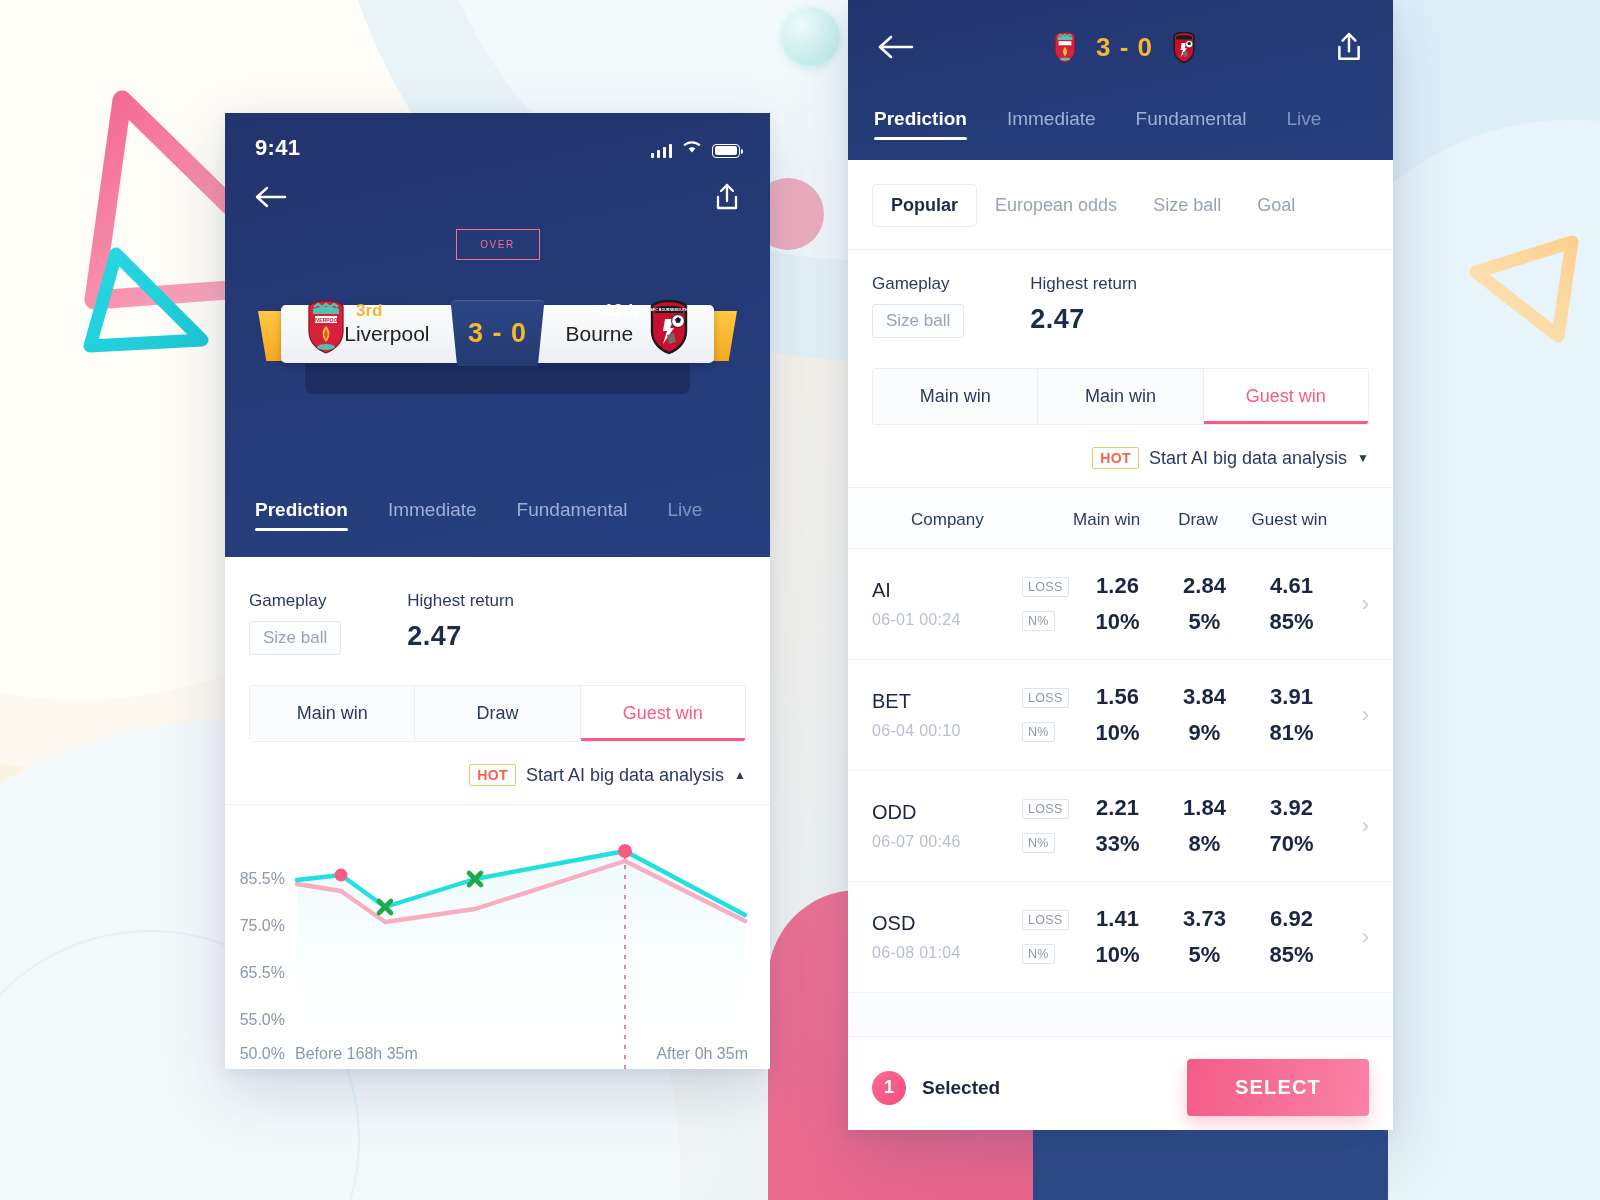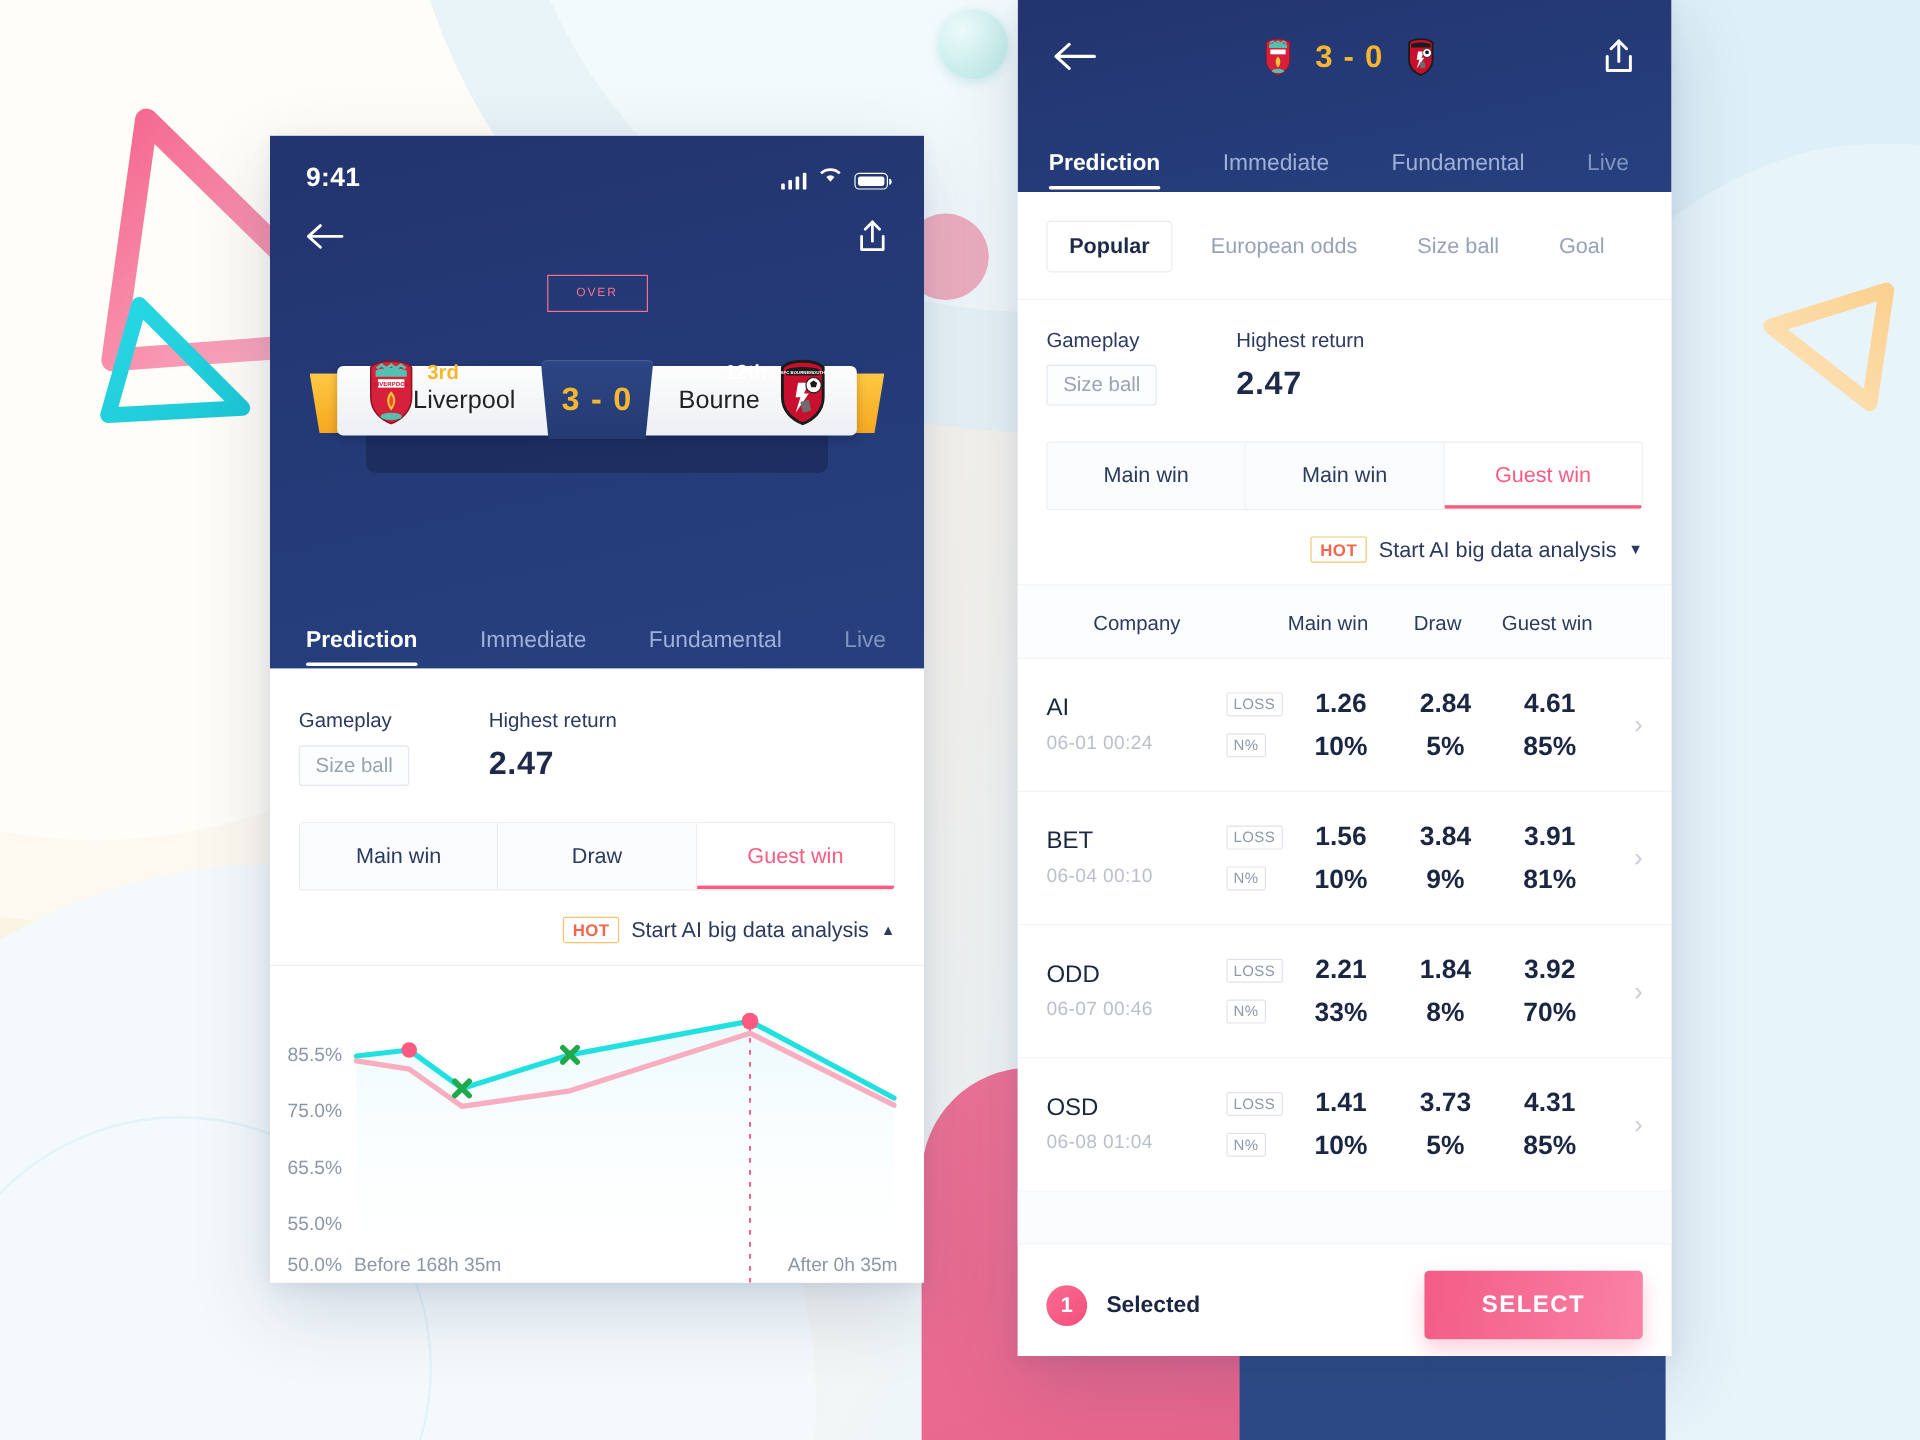--- a/index.html
+++ b/index.html
@@ -147,21 +147,21 @@
   .crest { position:absolute; top:-8px; width:52px; height:58px; }
   .crest-l { left:42px; } .crest-r { right:42px; }
   .rank {
     position:absolute; top:-4px; font-size:17px; font-weight:600;
   }
   .rank-l { left:98px; color:#f5b731; }
   .rank-r { right:98px; color:#fff; }
 
   
   .hero-tabs {
-    display:flex; align-items:flex-end; gap:16px; padding:0 30px;
+    display:flex; align-items:flex-start; gap:4px; padding:0 30px;
     position:absolute; left:0; right:0; bottom:0; height:58px;
   }
   .hero-tab {
     font-size:19px; color:#9fb0d6; margin-right:36px; padding-bottom:12px;
     position:relative; cursor:pointer; white-space:nowrap;
   }
   .hero-tab:last-child { margin-right:0; }
   .hero-tab.active { color:#fff; font-weight:700; }
   .hero-tab.active::after {
     content:""; position:absolute; left:0; right:0; bottom:2px; height:3px;
@@ -225,21 +225,21 @@
   .rscore-num { color:#f5b731; font-size:26px; font-weight:600; letter-spacing:1px; }
   .hero-tabs-right { position:absolute; left:0; right:0; bottom:0; height:52px;
     display:flex; padding:0 26px; }
 
   .pilltabs {
     display:flex; align-items:center; gap:0; padding:24px 24px 22px 24px;
     border-bottom:1px solid #f0f2f5;
   }
   .pill {
     font-size:18px; color:#97a2b8; padding:10px 18px; cursor:pointer;
-    margin-right:14px; white-space:nowrap;
+    white-space:nowrap;
   }
   .pill.active {
     color:#1d2a4a; font-weight:700; border:1px solid #e8ebf0; border-radius:4px;
     background:#fff;
   }
 
   .gp-right { padding:24px 24px 0 24px; }
   .divider-soft { height:1px; background:#f0f2f5; }
 
   
@@ -731,21 +731,21 @@
       </div>
       <div class="cell-num">
         <span class="num-odds">1.41</span>
         <span class="num-pct">10%</span>
       </div>
       <div class="cell-num">
         <span class="num-odds">3.73</span>
         <span class="num-pct">5%</span>
       </div>
       <div class="cell-num">
-        <span class="num-odds">4.31</span>
+        <span class="num-odds">6.92</span>
         <span class="num-pct">85%</span>
       </div>
       <div class="cell-arrow">›</div>
     </div>
 
     <div class="gap-strip"></div>
   </div>
 
   <div class="selbar">
     <div class="sel-left">

